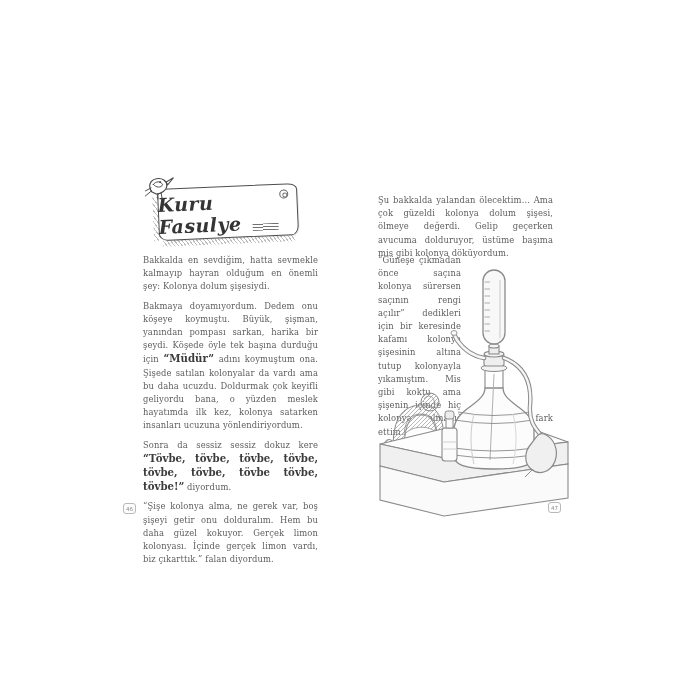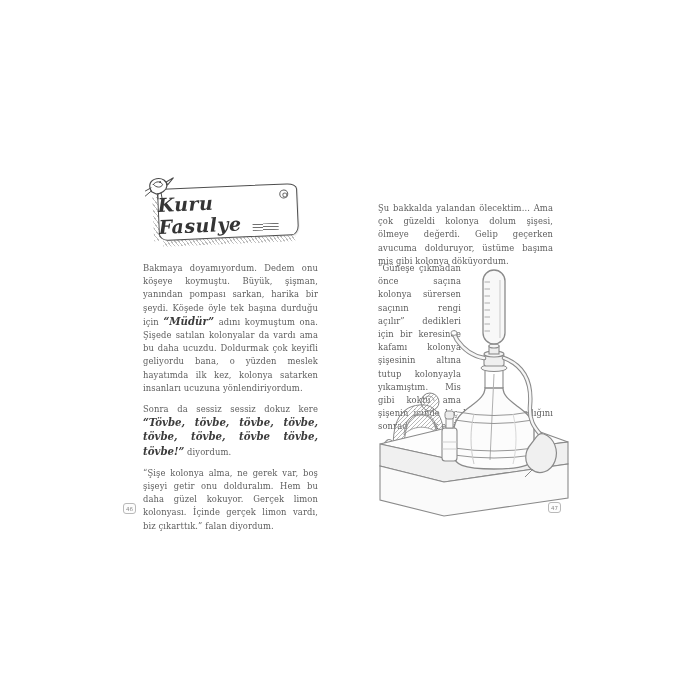--- a/index.html
+++ b/index.html
@@ -47,23 +47,23 @@
     opacity:.8;
   }
   .bird{position:absolute;left:-16px;top:-19px;width:42px;height:32px;transform:rotate(-8deg);}
 
   
   .textcol{position:absolute;font-size:8.4px;line-height:13.2px;color:#5e5e5e;
     letter-spacing:.1px;}
   .page-left .textcol{left:33px;top:84px;width:175px;}
   .page-right .textcol-top{left:3px;top:24px;width:175px;}
   .page-right .textcol-wrap{left:3px;top:84px;width:175px;}
-  .para{margin:8px 0 6px;text-align:justify;}
+  .para{margin:0 0 6px;text-align:justify;}
   .para:last-child{margin-bottom:0;}
-  .seg-script{font-style:italic;font-weight:700;font-size:10.2px;color:#3c3c3c;letter-spacing:0;}
+  .seg-script{font-weight:700;font-size:10.2px;color:#3c3c3c;letter-spacing:0;}
   .wrap-spacer{float:right;width:92px;height:136px;margin-top:13px;}
 
   
   .illus{position:absolute;left:3px;top:92px;width:204px;height:258px;}
 
   
   .page-badge{
     position:absolute;width:13px;height:11px;border:1px solid #b9b9b9;border-radius:3px;
     font-family:"DejaVu Sans","Liberation Sans",sans-serif;
     font-size:5.5px;line-height:11px;text-align:center;color:#8d8d8d;background:#fdfdfd;
@@ -94,20 +94,21 @@
           <path d="M26,13 L34,10 L27,16 Z" fill="#ffffff" stroke-width="1"></path>
           <path d="M13,13 C 16,10 21,11 22,15 C 20,18 15,17 13,13 Z" stroke-width="0.9"></path>
           <path d="M10,19 L3,23 M10,16 L4,18" stroke-width="0.9"></path>
           <path d="M15,23 L15,28 M19,23 L19,28" stroke-width="1"></path>
           <circle cx="20" cy="12" r="1" fill="#444444" stroke="none"></circle>
         </g>
       </svg>
     </div>
 
     <div class="textcol">
+        <p class="para"><span class="seg-normal">Bakkalda en sevdiğim, hatta sevmekle kalmayıp hayran olduğum en önemli şey: Kolonya dolum şişesiydi.</span></p>
         <p class="para"><span class="seg-normal">Bakmaya doyamıyordum. Dedem onu köşeye koymuştu. Büyük, şişman, yanından pompası sarkan, harika bir şeydi. Köşede öyle tek başına durduğu için </span><span class="seg-script">“Müdür”</span><span class="seg-normal"> adını koymuştum ona. Şişede satılan kolonyalar da vardı ama bu daha ucuzdu. Doldurmak çok keyifli geliyordu bana, o yüzden meslek hayatımda ilk kez, kolonya satarken insanları ucuzuna yönlendiriyordum.</span></p>
         <p class="para"><span class="seg-normal">Sonra da sessiz sessiz dokuz kere </span><span class="seg-script">“Tövbe, tövbe, tövbe, tövbe, tövbe, tövbe, tövbe tövbe, tövbe!”</span><span class="seg-normal"> diyordum.</span></p>
         <p class="para"><span class="seg-normal">“Şişe kolonya alma, ne gerek var, boş şişeyi getir onu dolduralım. Hem bu daha güzel kokuyor. Gerçek limon kolonyası. İçinde gerçek limon vardı, biz çıkarttık.” falan diyordum.</span></p>
       </div>
 
     <div class="page-badge">46</div>
   </div>
 
   <div class="page page-right">
 

